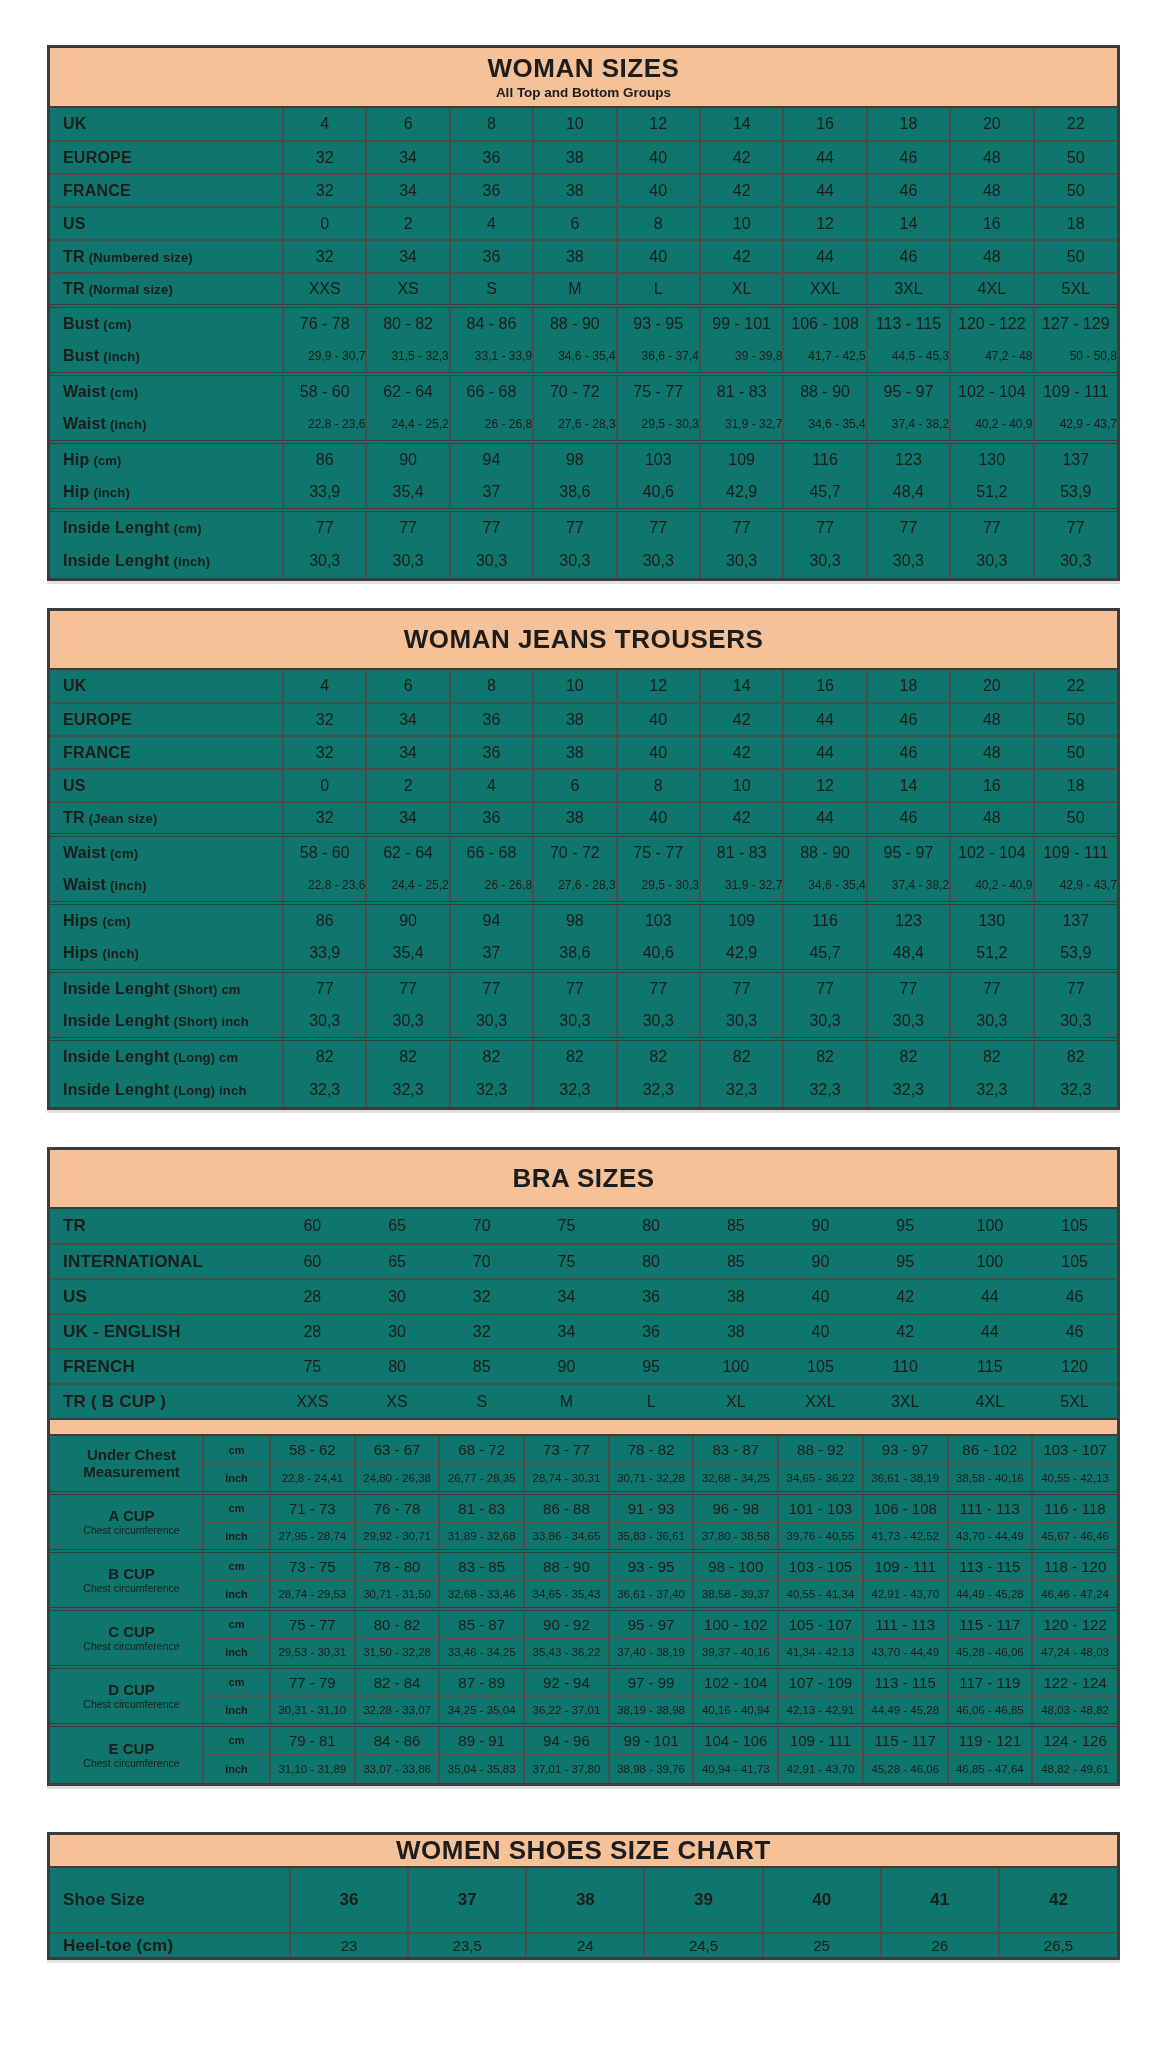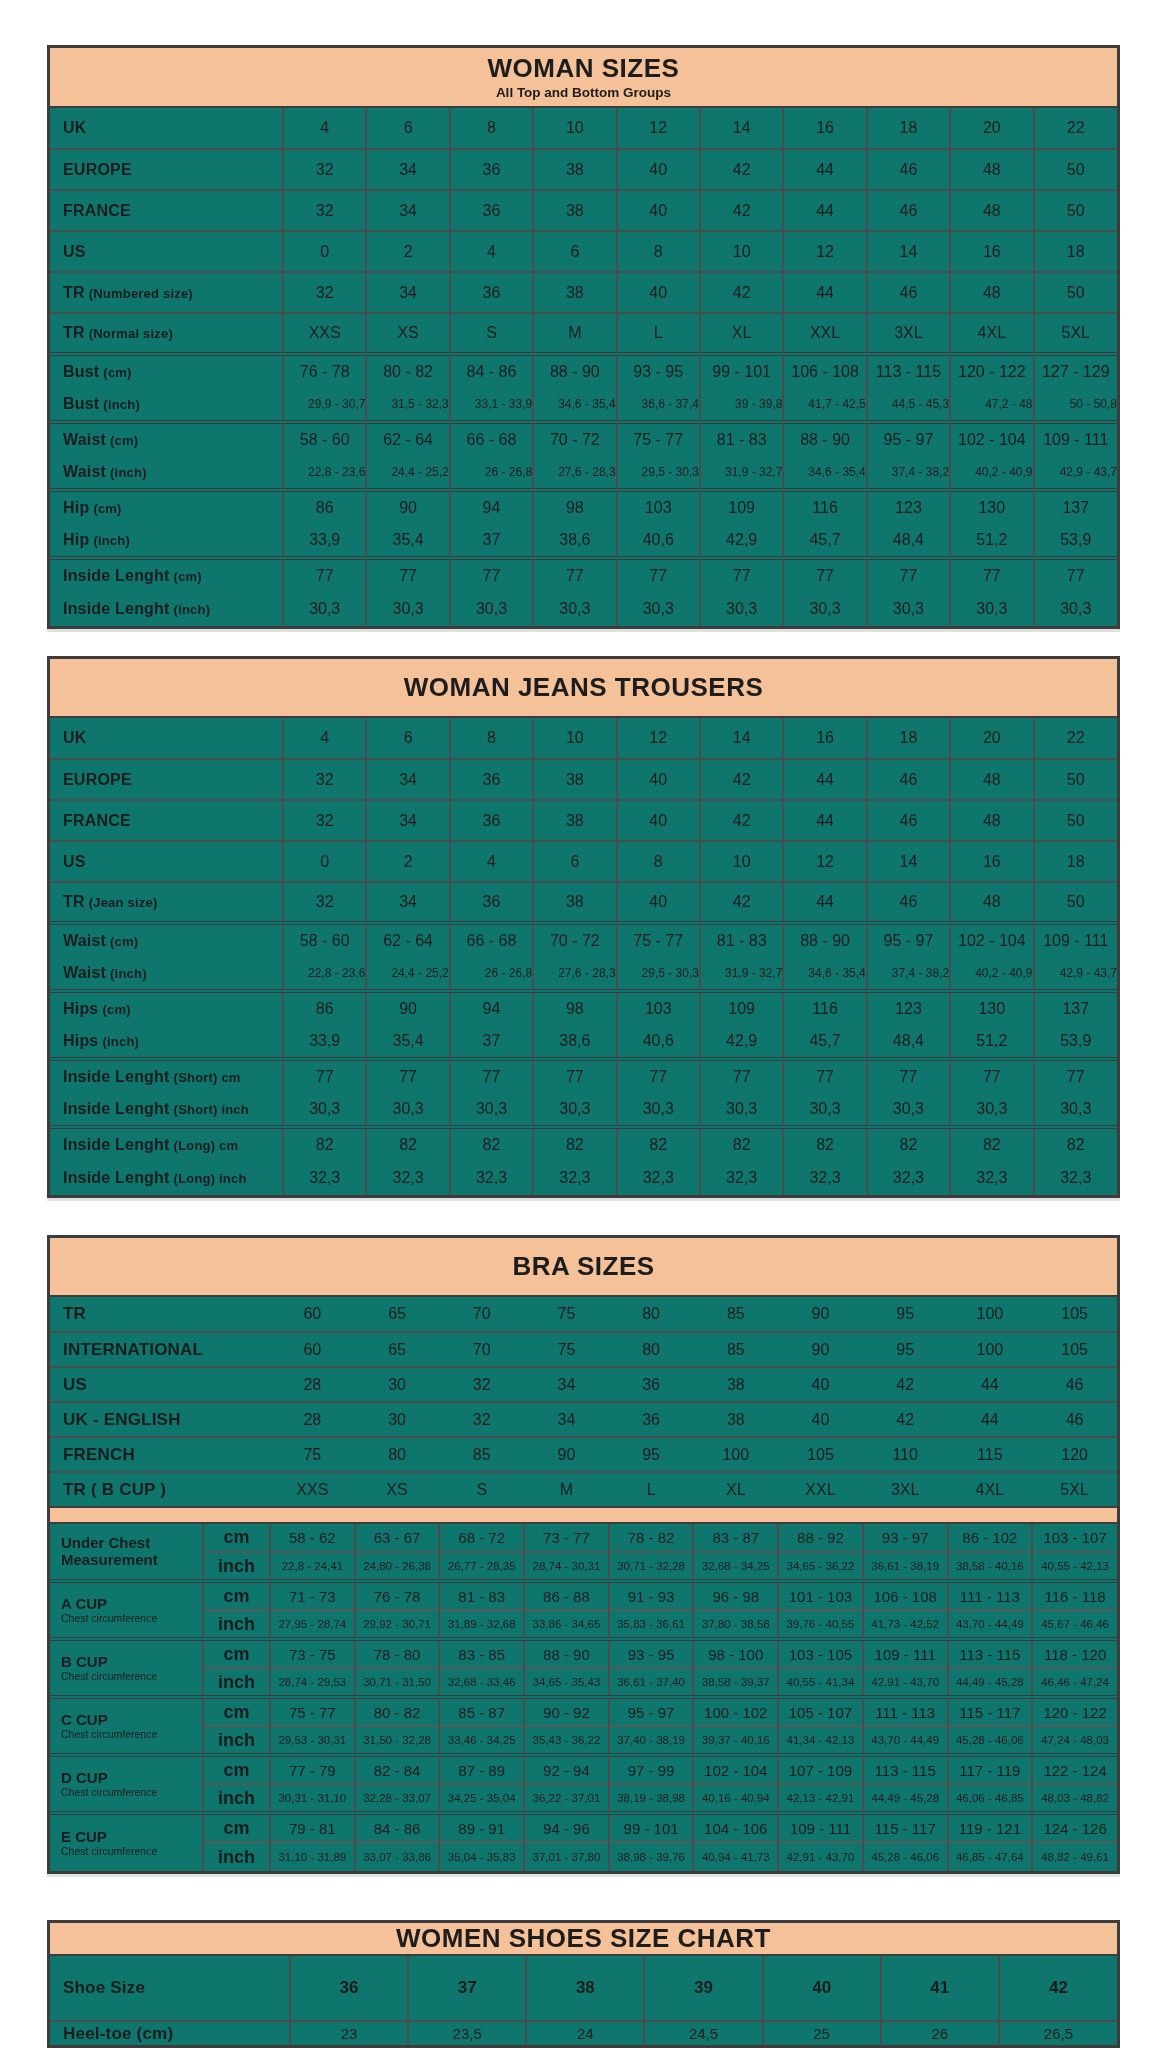--- a/index.html
+++ b/index.html
@@ -12,36 +12,36 @@
   #t4{margin-top:46px}
   .hd{background:var(--hdr);border-bottom:2px solid var(--bd);text-align:center;padding:5px 0 6px;}
   .hd .t1{font-size:26px;font-weight:bold;letter-spacing:.5px;}
   .hd .t2{font-size:13.5px;font-weight:bold;margin-top:1px;}
   #t2 .hd,#t3 .hd{padding:13px 0;}
   #t4 .hd{padding:0 0;}
   table{border-collapse:collapse;width:100%;table-layout:fixed;}
   td{border-left:2px solid var(--bdl);text-align:center;vertical-align:middle;font-size:16px;padding:0;overflow:hidden;white-space:nowrap;}
   td.lab{border-left:none;text-align:left;padding-left:13px;font-weight:bold;font-size:16px;letter-spacing:.2px;}
   .u{font-size:13px;margin-left:4px;}
-  tr.r-single{height:41px}
+  tr.r-single{height:33px}
   tr.r-pair{height:34px}
   tr.sep-solid>td{border-top:2px solid var(--bdl);}
   tr.sep-double>td{border-top:4px double var(--bd);}
   tr.sm td.val{font-size:12px;text-align:right;}
   
   tr.top{height:35px;}
   td.bralab{font-size:17px;}
   td.bare{border-left:none;}
   tr.band{height:16px;}
   tr.band td{background:var(--hdr);border-left:none;border-top:2px solid var(--bd);border-bottom:2px solid var(--bd);}
   tr.cup{height:29px;}
-  td.cuplab{border-left:none;text-align:left;padding-left:11px;vertical-align:middle;}
+  td.cuplab{border-left:none;text-align:center;padding-left:11px;vertical-align:middle;}
   .cupname{font-weight:bold;font-size:15px;white-space:normal;line-height:1.12;}
   .cupsub{font-size:10.5px;margin-top:0px;}
-  td.unit{font-weight:bold;font-size:18px;}
+  td.unit{font-weight:bold;font-size:11px;}
   td.cmv{font-size:15px;}
   td.inv{font-size:11.5px;}
   tr.inrow>td{border-top:2px solid #585858;}
   
   #t4 td.lab{font-size:17px;}
   tr.shoe-sizes{height:65px;}
   tr.shoe-sizes td.val{font-weight:bold;font-size:17px;}
   tr.shoe-heel{height:24px;padding-left:38px;}
   tr.shoe-heel td.val{font-size:15px;}
 </style>

